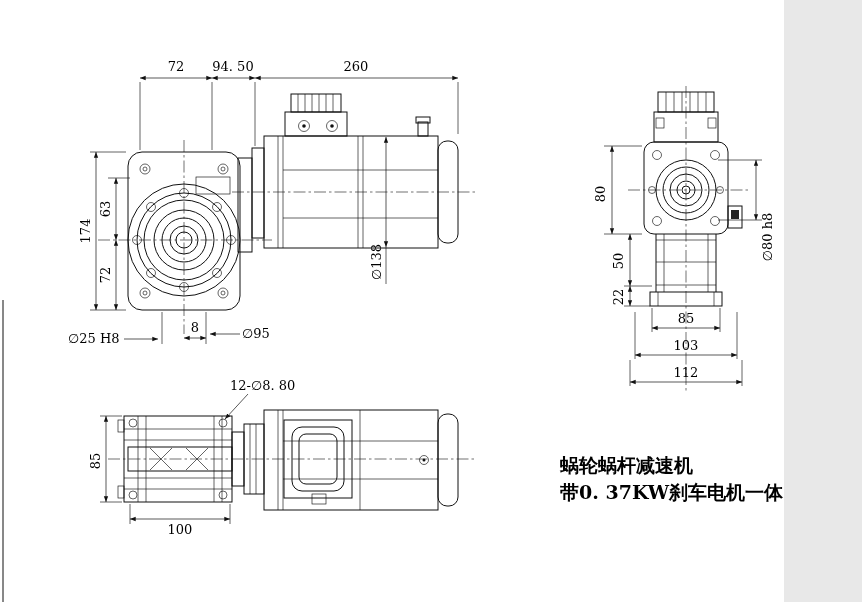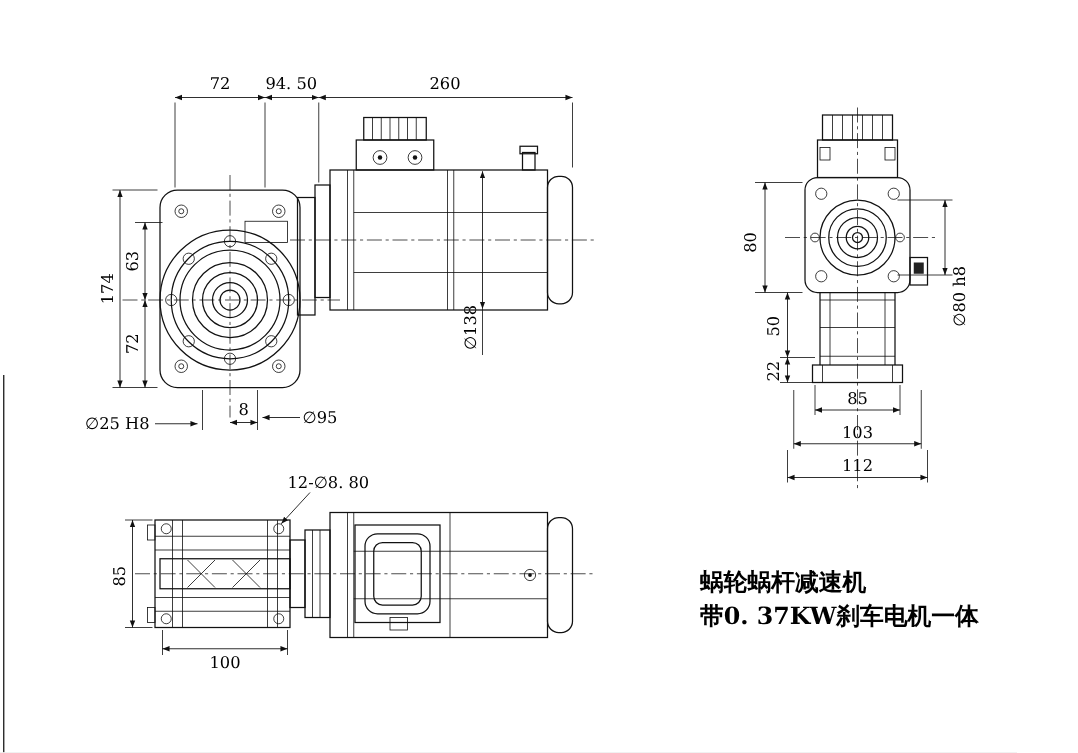--- a/index.html
+++ b/index.html
@@ -1,16 +1,16 @@
 <!DOCTYPE html>
 <html><head>
 <meta charset="utf-8">
 <style>
   html,body{margin:0;padding:0;background:#e8e8e8}
-  .page{width:862px;height:602px;background:#ffffff;position:relative;overflow:hidden;
+  .page{width:784px;height:602px;background:#ffffff;position:relative;overflow:hidden;
         font-family:"DejaVu Sans",sans-serif}
   svg{display:block}
   .ln{stroke:#111;stroke-width:1;fill:none}
   .thin{stroke:#111;stroke-width:.65;fill:none}
   .cl{stroke:#111;stroke-width:.6;fill:none;stroke-dasharray:12 3 2.5 3}
   .dim{stroke:#111;stroke-width:.7;fill:none}
   text.d{font:13px "DejaVu Serif","DejaVu Sans",serif;fill:#000}
   text.note{font:700 19px "DejaVu Serif","DejaVu Sans",serif;fill:#000}
 </style>
 </head>

